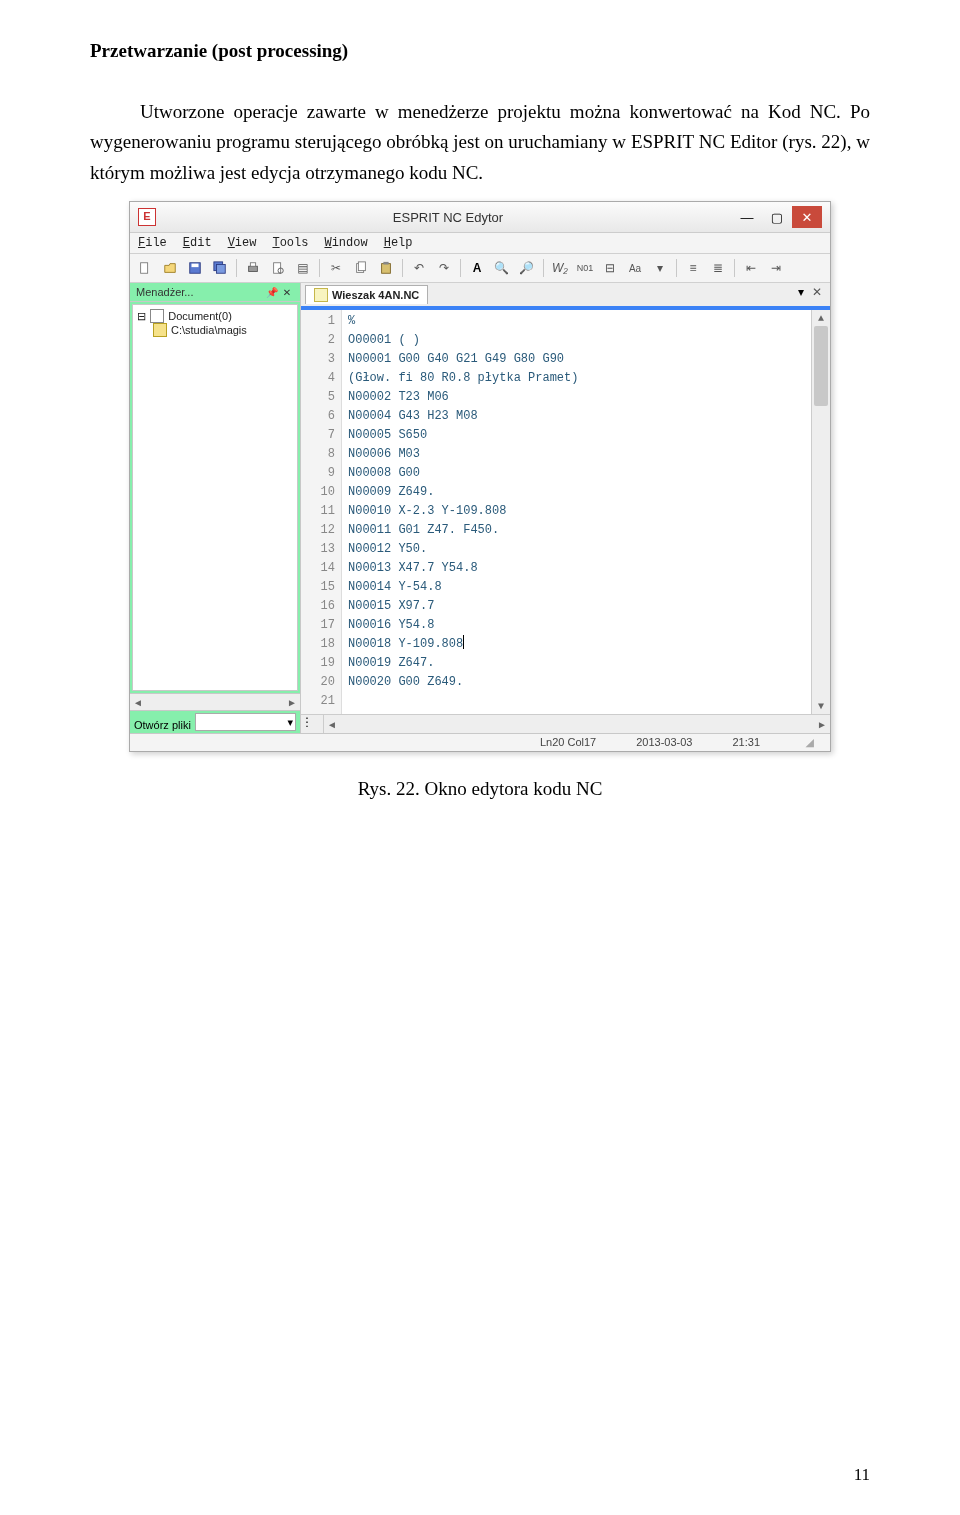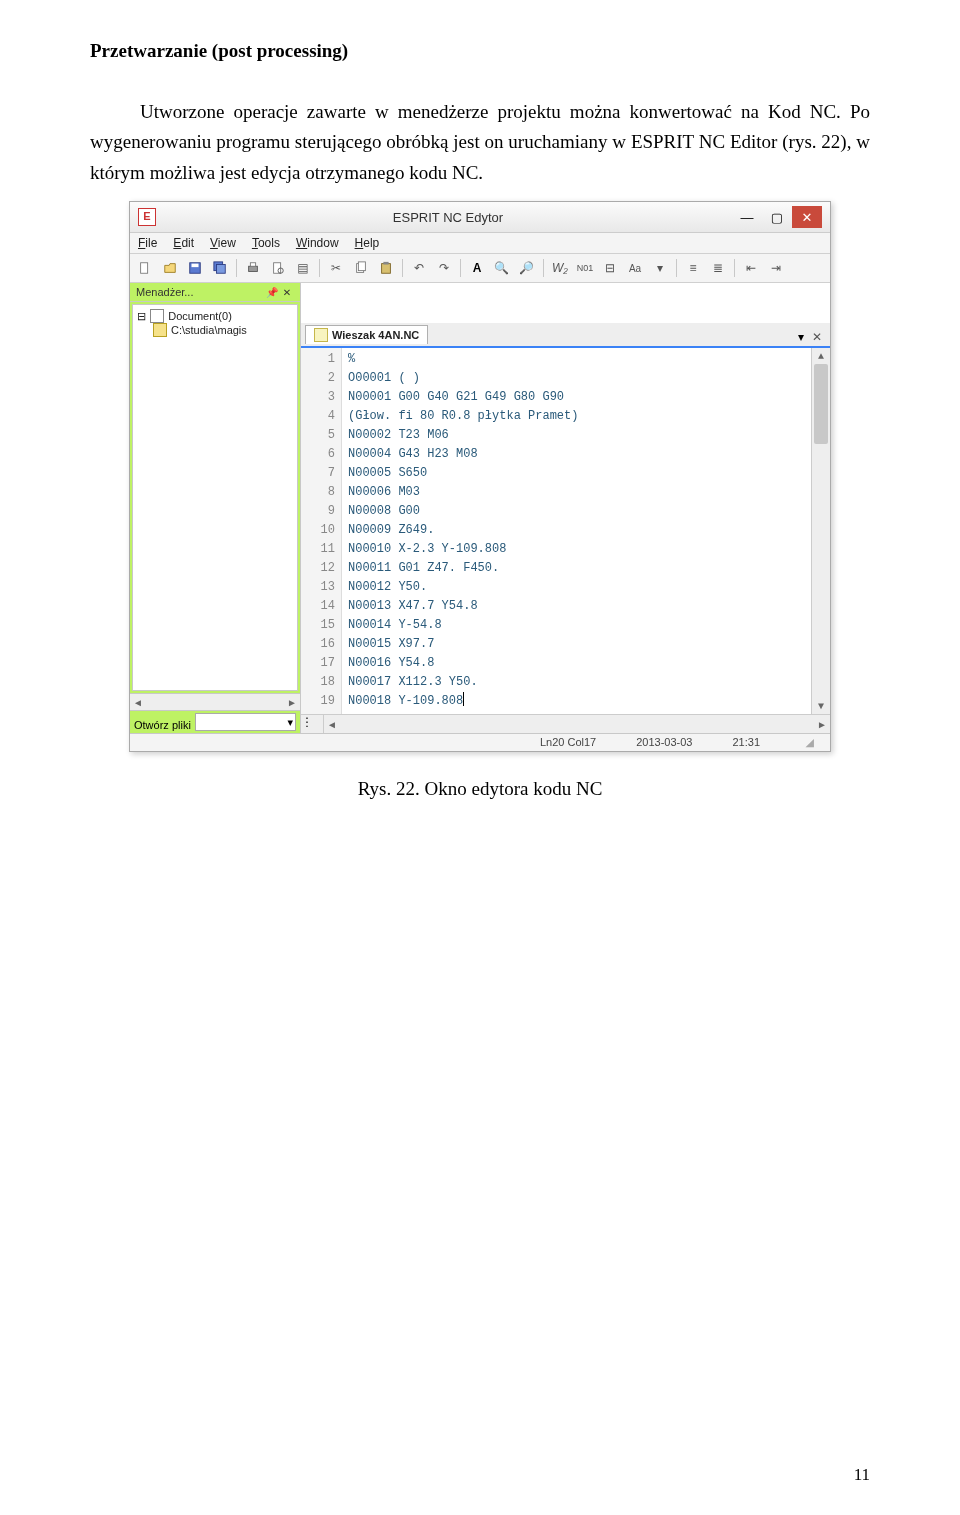--- a/index.html
+++ b/index.html
@@ -72,21 +72,21 @@
   .win-btn.close { background: #c94a3b; color: #fff; }
   .menubar {
     display: flex;
     gap: 16px;
     padding: 3px 8px;
     background: #f4f4f4;
     font-size: 12px;
     color: #222;
     border-bottom: 1px solid #d0d0d0;
   }
-  .menubar span { cursor: default; }
+  .menubar span { cursor: default; font-family: Liberation Mono, monospace; }
   .menubar span u { text-decoration: underline; }
   .toolbar {
     display: flex;
     align-items: center;
     gap: 3px;
     padding: 3px 4px;
     background: #f4f4f4;
     border-bottom: 1px solid #d0d0d0;
     flex-wrap: nowrap;
   }
@@ -104,21 +104,21 @@
     margin: 0 2px;
   }
   .tbtn svg { width: 14px; height: 14px; }
   .main-row {
     display: flex;
     height: 450px;
     background: #fff;
   }
   .side-panel {
     width: 170px;
-    background: #bef264;
+    background: #86efac;
     border-right: 1px solid #c8c8c8;
     display: flex;
     flex-direction: column;
   }
   .panel-header {
     display: flex;
     align-items: center;
     padding: 2px 6px;
     font-size: 11px;
     color: #333;
@@ -172,26 +172,25 @@
     flex:1; background:#fff; border:1px solid #aaa; height:16px;
     display:flex; align-items:center; justify-content: flex-end; padding-right:2px;
   }
   .editor-panel {
     flex: 1;
     display: flex;
     flex-direction: column;
   }
   .tabrow {
     display: flex;
-    align-items: flex-end;
+    align-items: flex-start;
     background: #eee;
-    border-bottom: 2px solid #3b82f6;
+    border-bottom: 4px solid #3b82f6;
     padding: 2px 4px;
     gap: 4px;
-    margin-top: 40px;
   }
   .file-tab {
     display: inline-flex; align-items: center; gap: 4px;
     background: #fff;
     border: 1px solid #b0b0b0;
     border-bottom: none;
     padding: 2px 8px;
     font-size: 11px;
     color: #222;
   }
@@ -470,22 +469,22 @@
                 <div>N00006 M03</div>
                 <div>N00008 G00</div>
                 <div>N00009 Z649.</div>
                 <div>N00010 X-2.3 Y-109.808</div>
                 <div>N00011 G01 Z47. F450.</div>
                 <div>N00012 Y50.</div>
                 <div>N00013 X47.7 Y54.8</div>
                 <div>N00014 Y-54.8</div>
                 <div>N00015 X97.7</div>
                 <div>N00016 Y54.8</div>
-                <div>N00017 X112.3 Y50.</div>
                 <div>N00018&nbsp;Y-109.808<span class="caret"></span></div>
+                <div>N00019 Z647.</div>
                 <div>N00020 G00 Z649.</div>
               </div>
             <div class="v-scroll">
               <span class="arrow">▲</span>
               <span class="track">
                   <span class="thumb"></span>
                 </span>
               <span class="arrow">▼</span>
             </div>
           </div>

